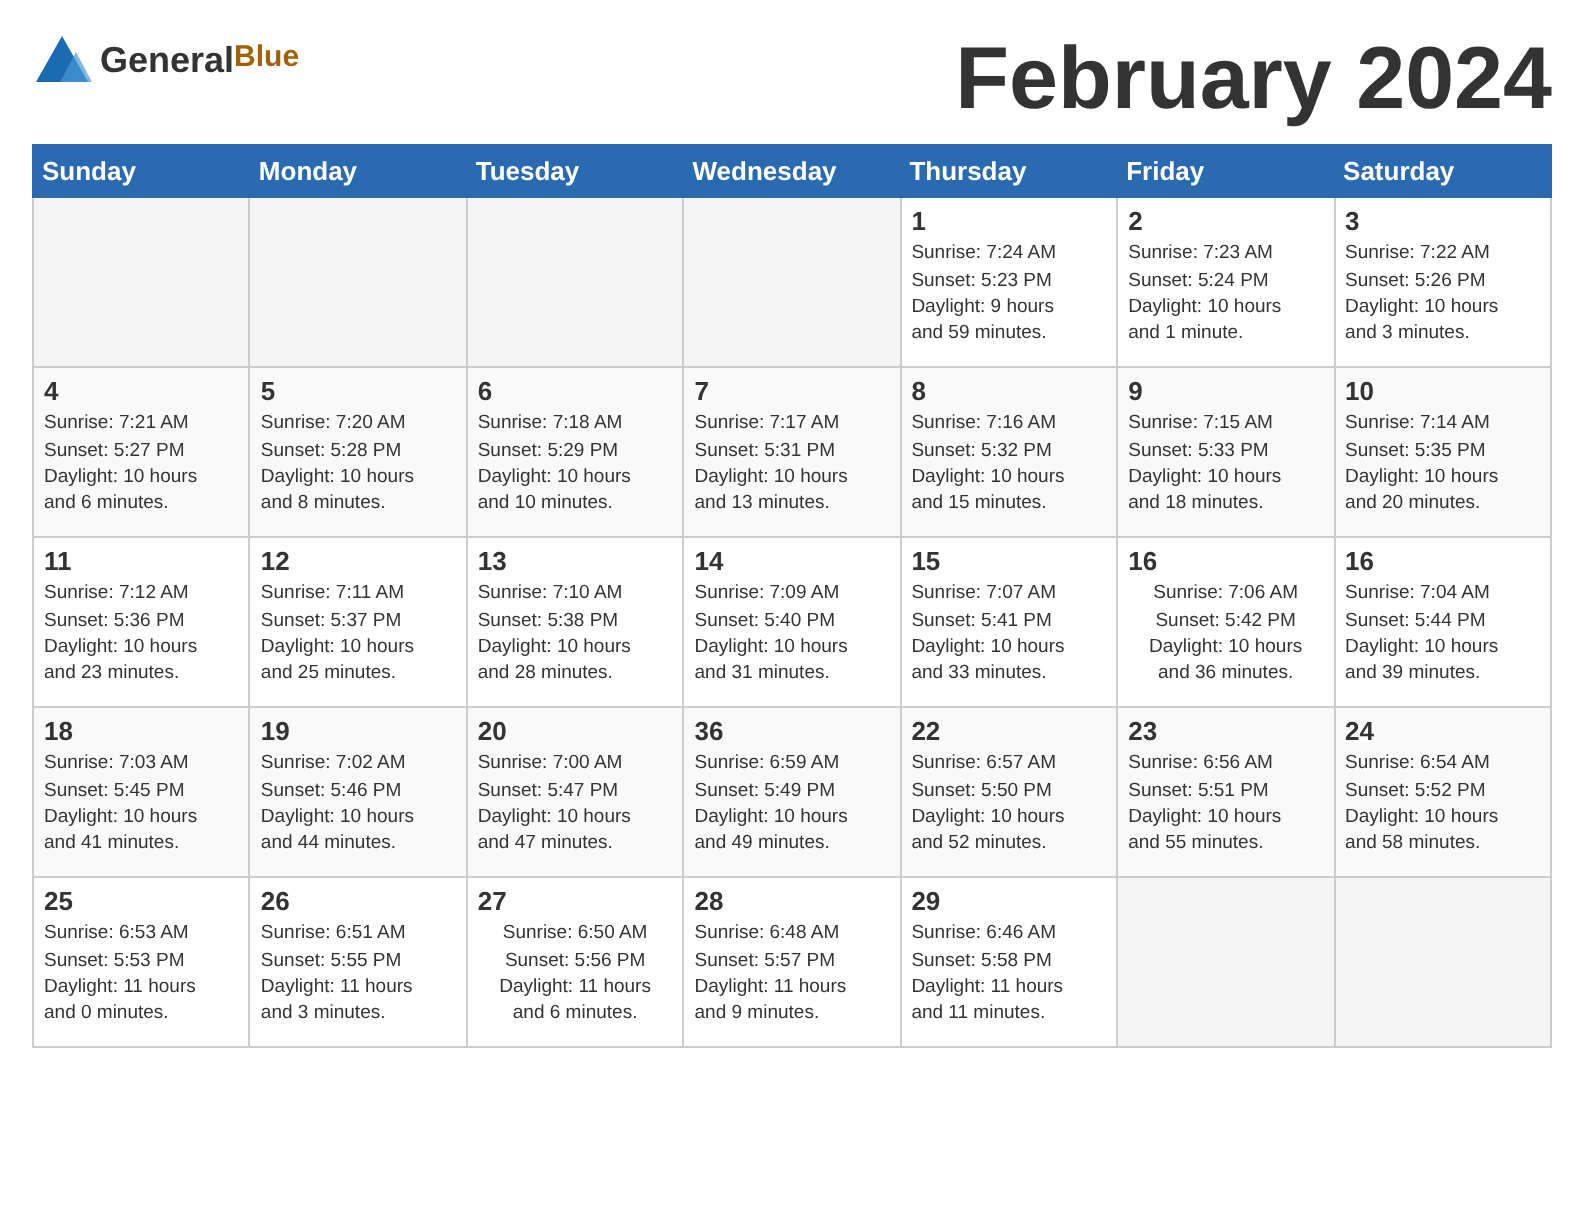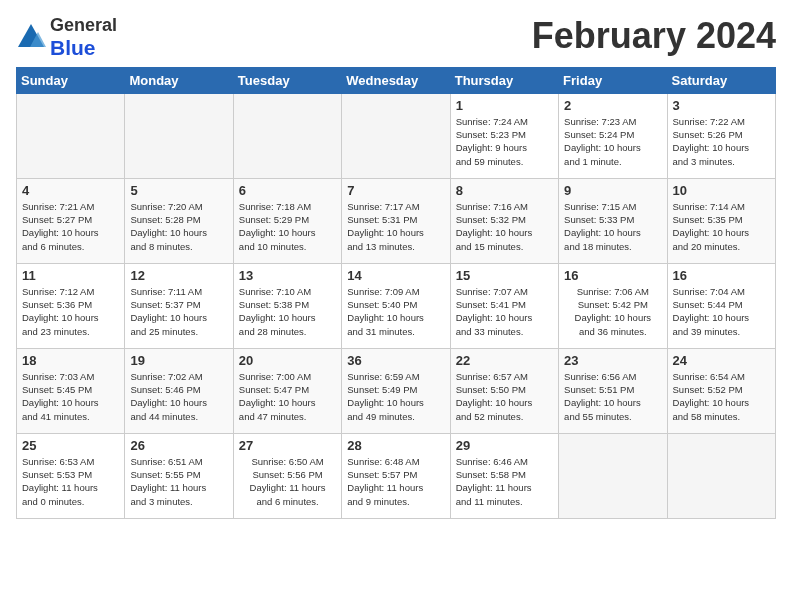--- a/index.html
+++ b/index.html
@@ -15,43 +15,43 @@
       align-items: flex-start;
       justify-content: space-between;
       margin-bottom: 8px;
     }
     .logo {
       display: flex;
       align-items: center;
     }
     .logo-text {
       display: flex;
-      flex-direction: column;
+      flex-direction: row;
       line-height: 1.1;
     }
     .logo-general {
       font-size: 18px;
       font-weight: bold;
       color: #333;
     }
     .logo-blue {
-      font-size: 21px;
-      font-weight: bold;
-      color: #1d4ed8;
+      font-size: 15px;
+      font-weight: bold;
+      color: #a16207;
     }
     .logo-icon {
       width: 30px;
       height: 30px;
       margin-right: 4px;
     }
     .title-block {
       text-align: right;
     }
     .month-title {
-      font-size: 36px;
+      font-size: 44px;
       font-weight: bold;
       color: #333;
       line-height: 1.1;
     }
     .subtitle {
       font-size: 16px;
       color: #555;
     }
     table {
       width: 100%;

